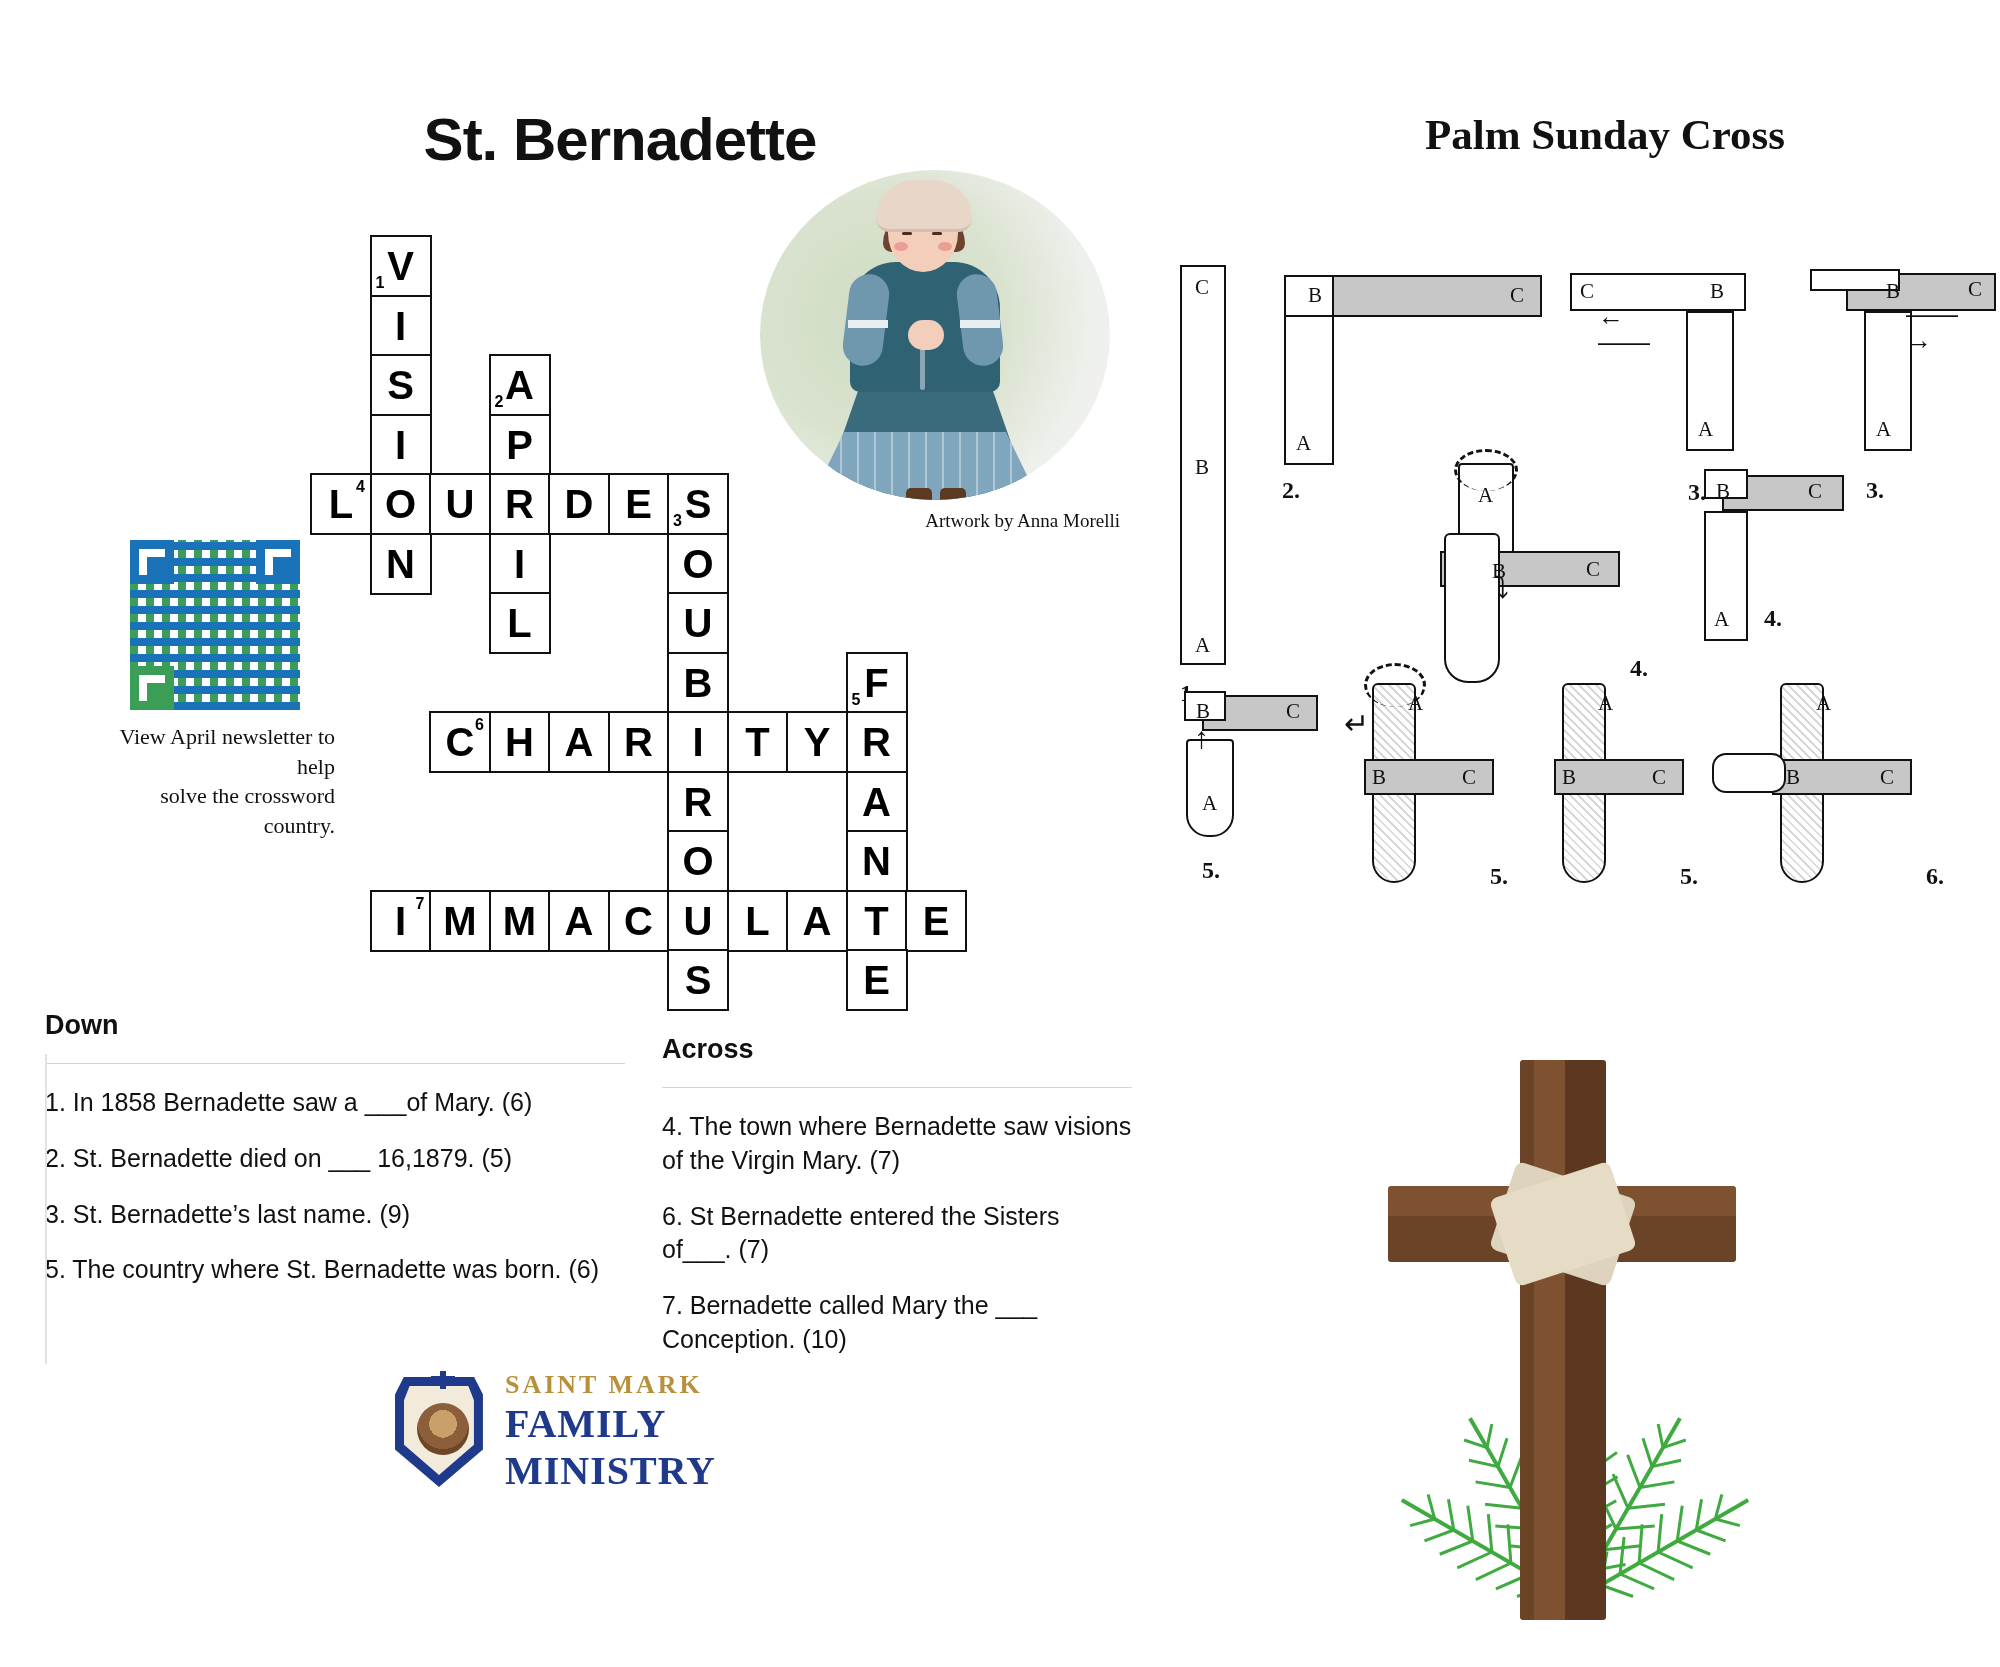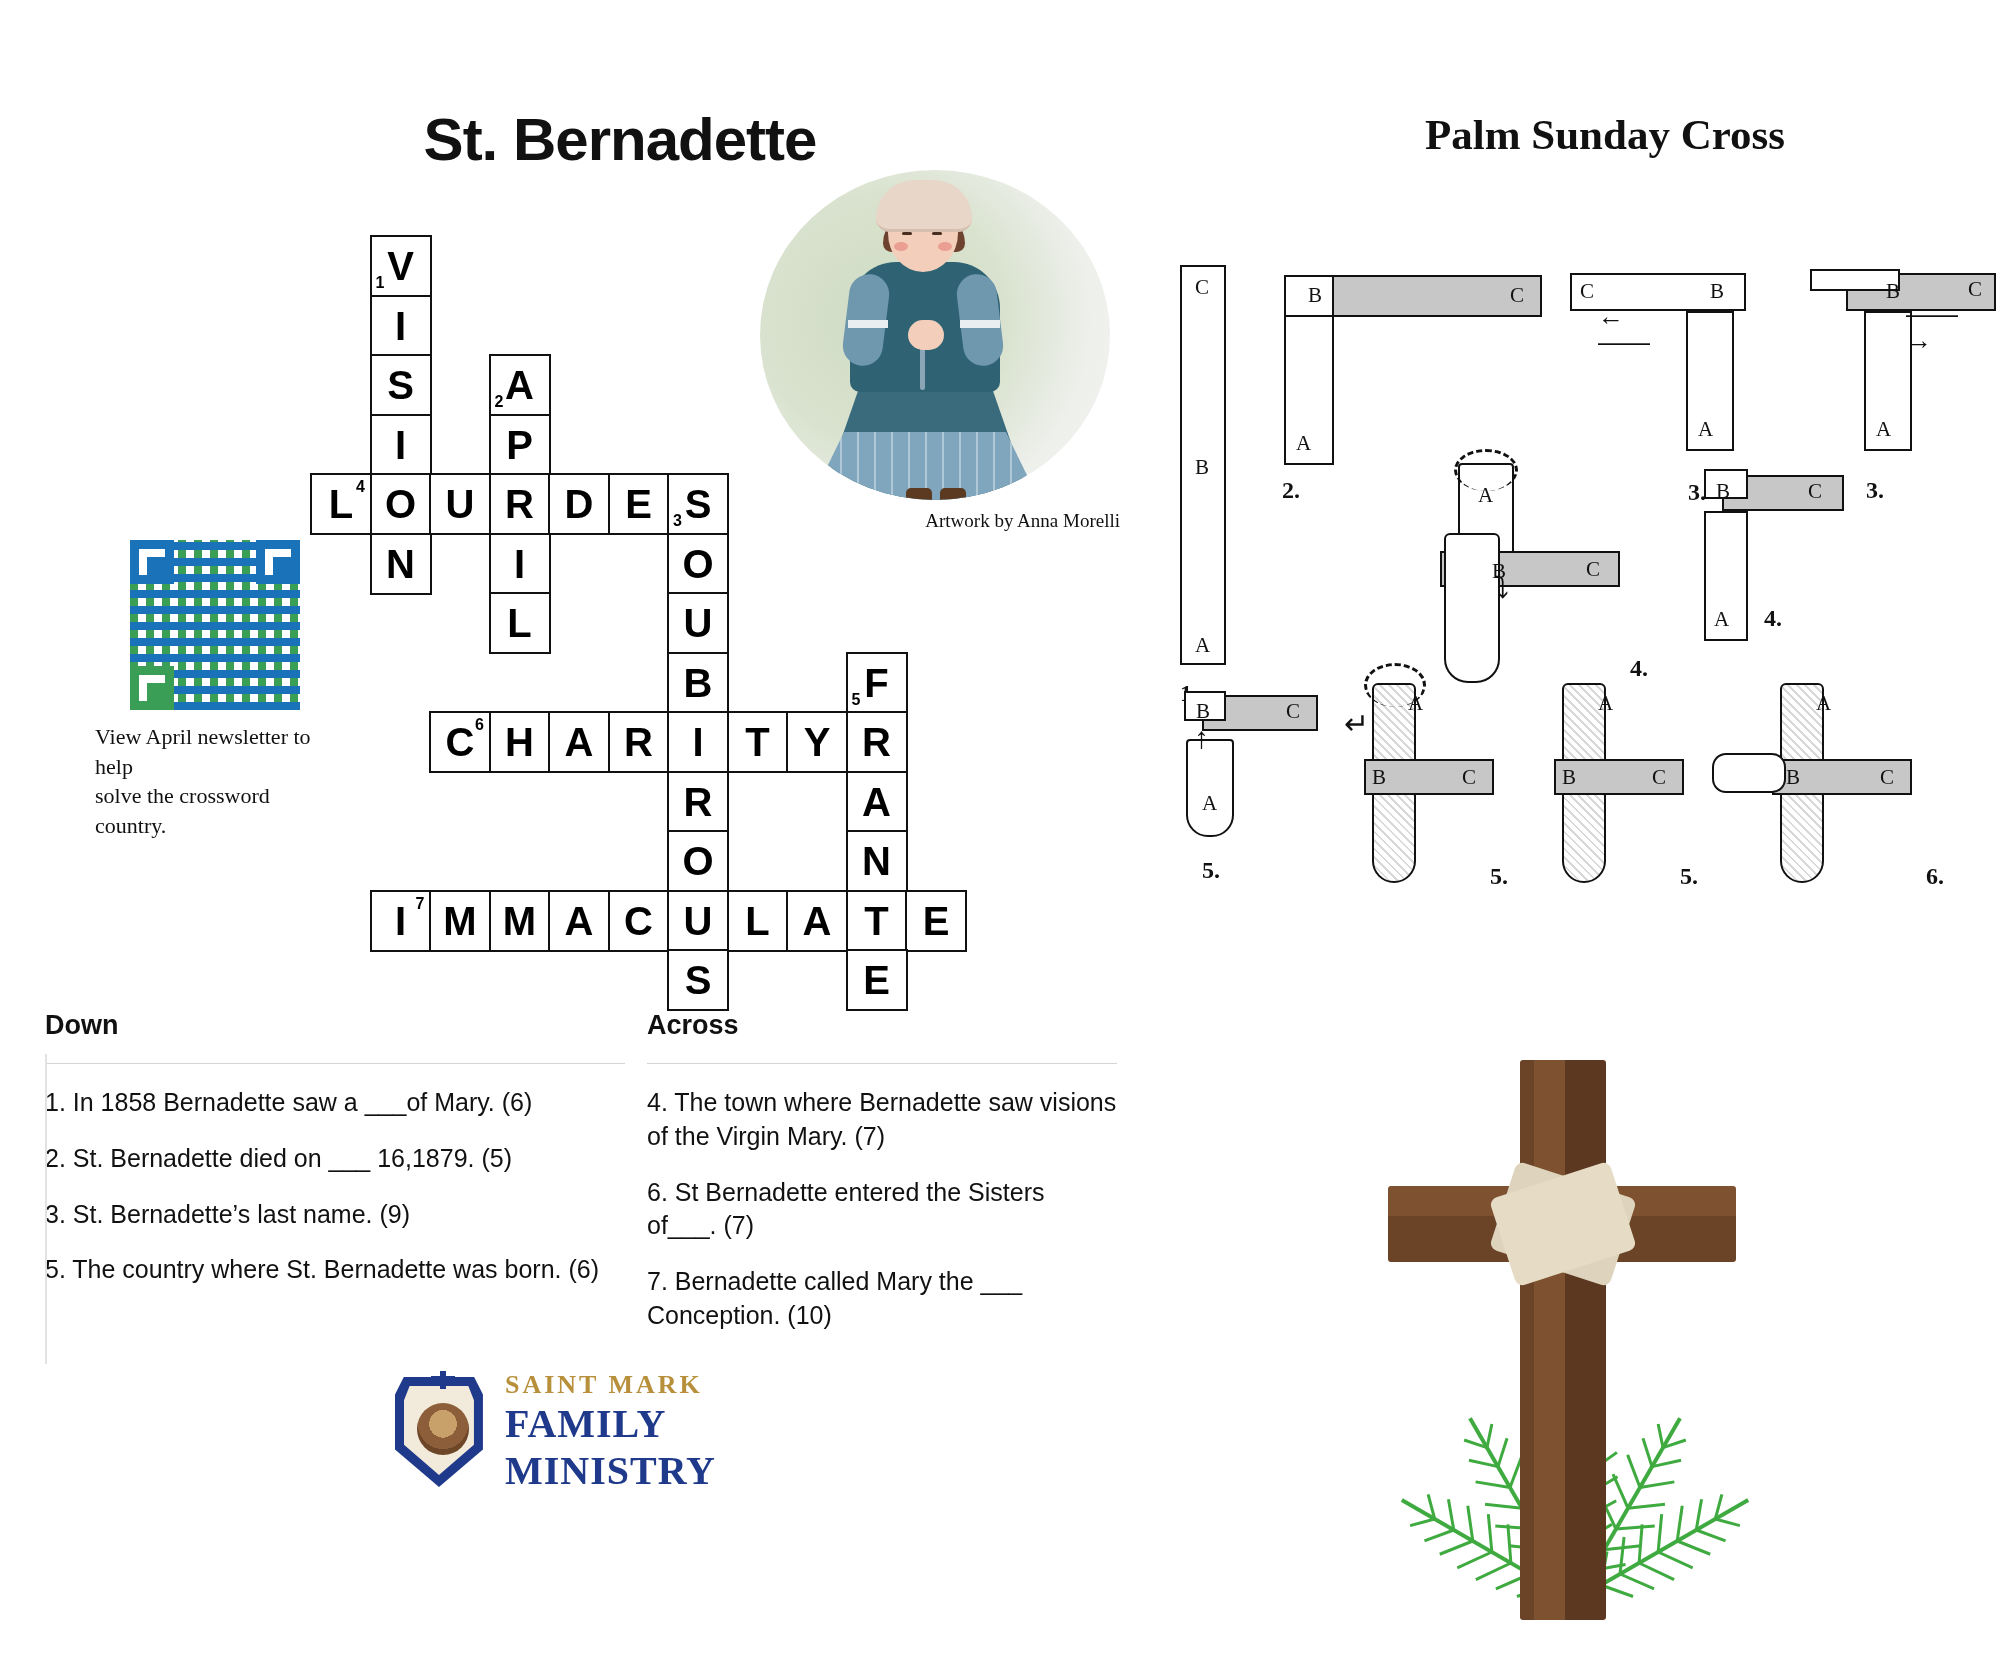--- a/index.html
+++ b/index.html
@@ -61,21 +61,21 @@
       #ffffff;
     position:relative;
   }
   .qr-eye{ position:absolute; width:44px; height:44px; border:9px solid #1a73b8; background:#fff;}
   .qr-eye::after{ content:""; position:absolute; left:8px; top:8px; width:18px; height:18px; background:#1a73b8;}
   .qr-eye.tl{ left:0; top:0; }
   .qr-eye.tr{ right:0; top:0; }
   .qr-eye.bl{ left:0; bottom:0; border-color:#3a9e57;}
   .qr-eye.bl::after{ background:#3a9e57;}
   #qr-caption{
-    margin-top:12px; text-align:left;
+    margin-top:12px; text-align:right;
     font-family:"Liberation Serif", serif;
     font-size:22px; line-height:1.35; color:#111;
   }
 
   
   #saint-figure{ position:absolute; left:760px; top:170px; width:360px;}
   #saint-portrait{
     width:350px; height:330px; border-radius:50%;
     background:radial-gradient(circle at 35% 45%, #cfdcc4 0%, #d9e2ce 42%, #eef0ec 72%, #f4f4f2 100%);
     position:relative; overflow:hidden;
@@ -104,21 +104,21 @@
   .p-shoe{ position:absolute; width:26px; height:16px; border-radius:5px; background:#5c3a22; top:318px;}
   .p-shoe.l{ left:146px;} .p-shoe.r{ left:180px;}
   #artwork-credit{
     margin-top:10px; text-align:right;
     font-family:"Liberation Serif", serif; font-size:19px; color:#111;
   }
 
   
   .clue-col{ position:absolute; top:1010px; }
   #down-col{ left:45px; width:580px;}
-  #across-col{ left:647px; width:470px;}
+  #across-col{ left:662px; width:470px;margin-top:24px;}
   .clue-head{
     font-family:"Liberation Sans", sans-serif;
     font-weight:bold; font-size:27px; color:#111; margin-bottom:22px;
   }
   .clue-rule{ height:1px; background:#d4d4d4; margin-bottom:22px;}
   .clue-item{
     font-family:"Liberation Sans", sans-serif;
     font-size:25px; line-height:1.35; color:#111; margin-bottom:22px;
   }
   .clue-bar{ position:absolute; left:0; top:44px; width:2px; height:310px; background:#e2e2e2;}

